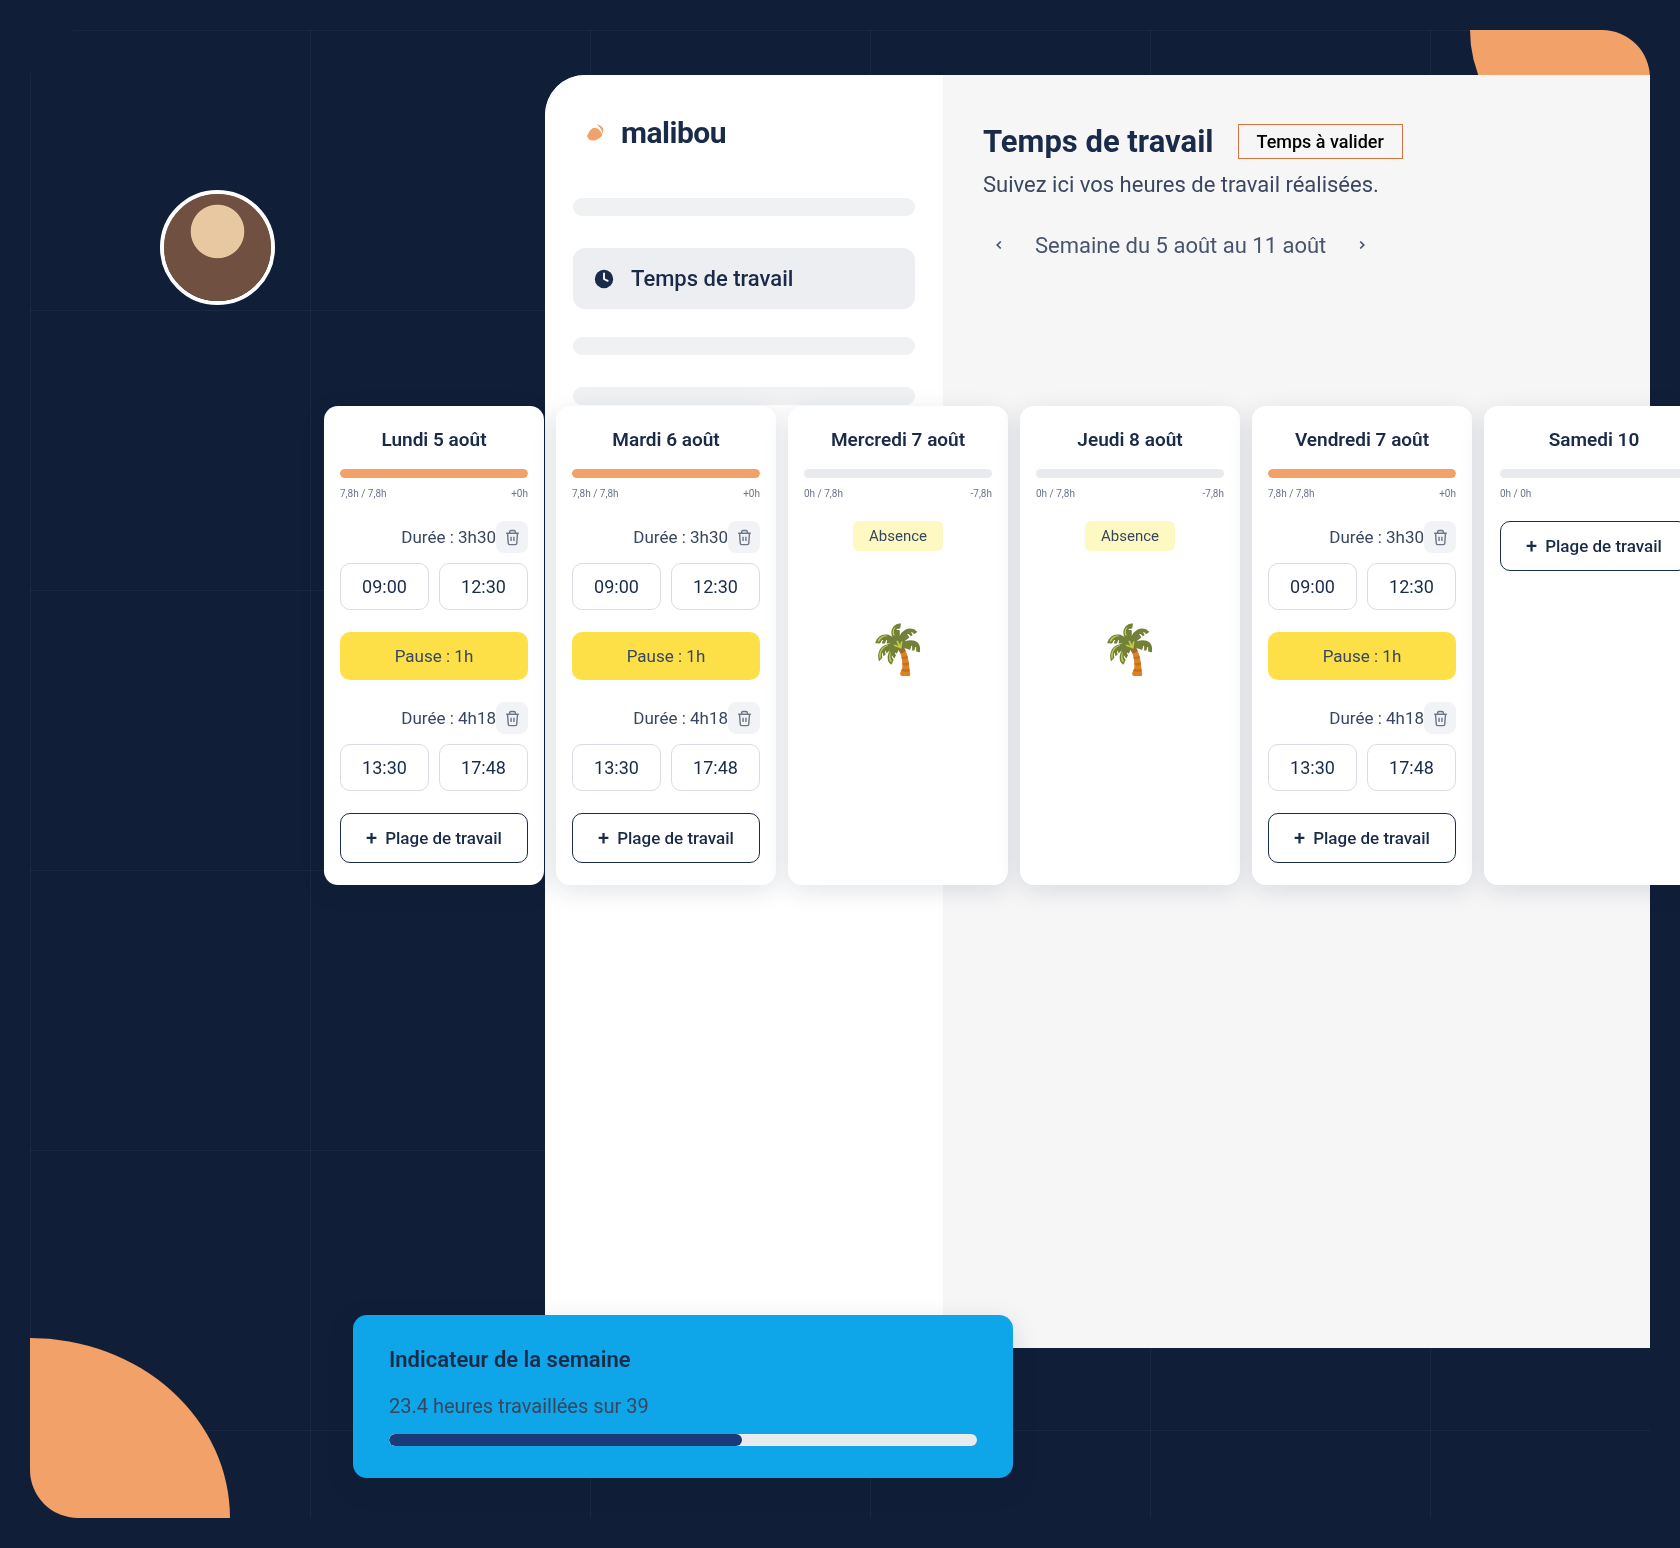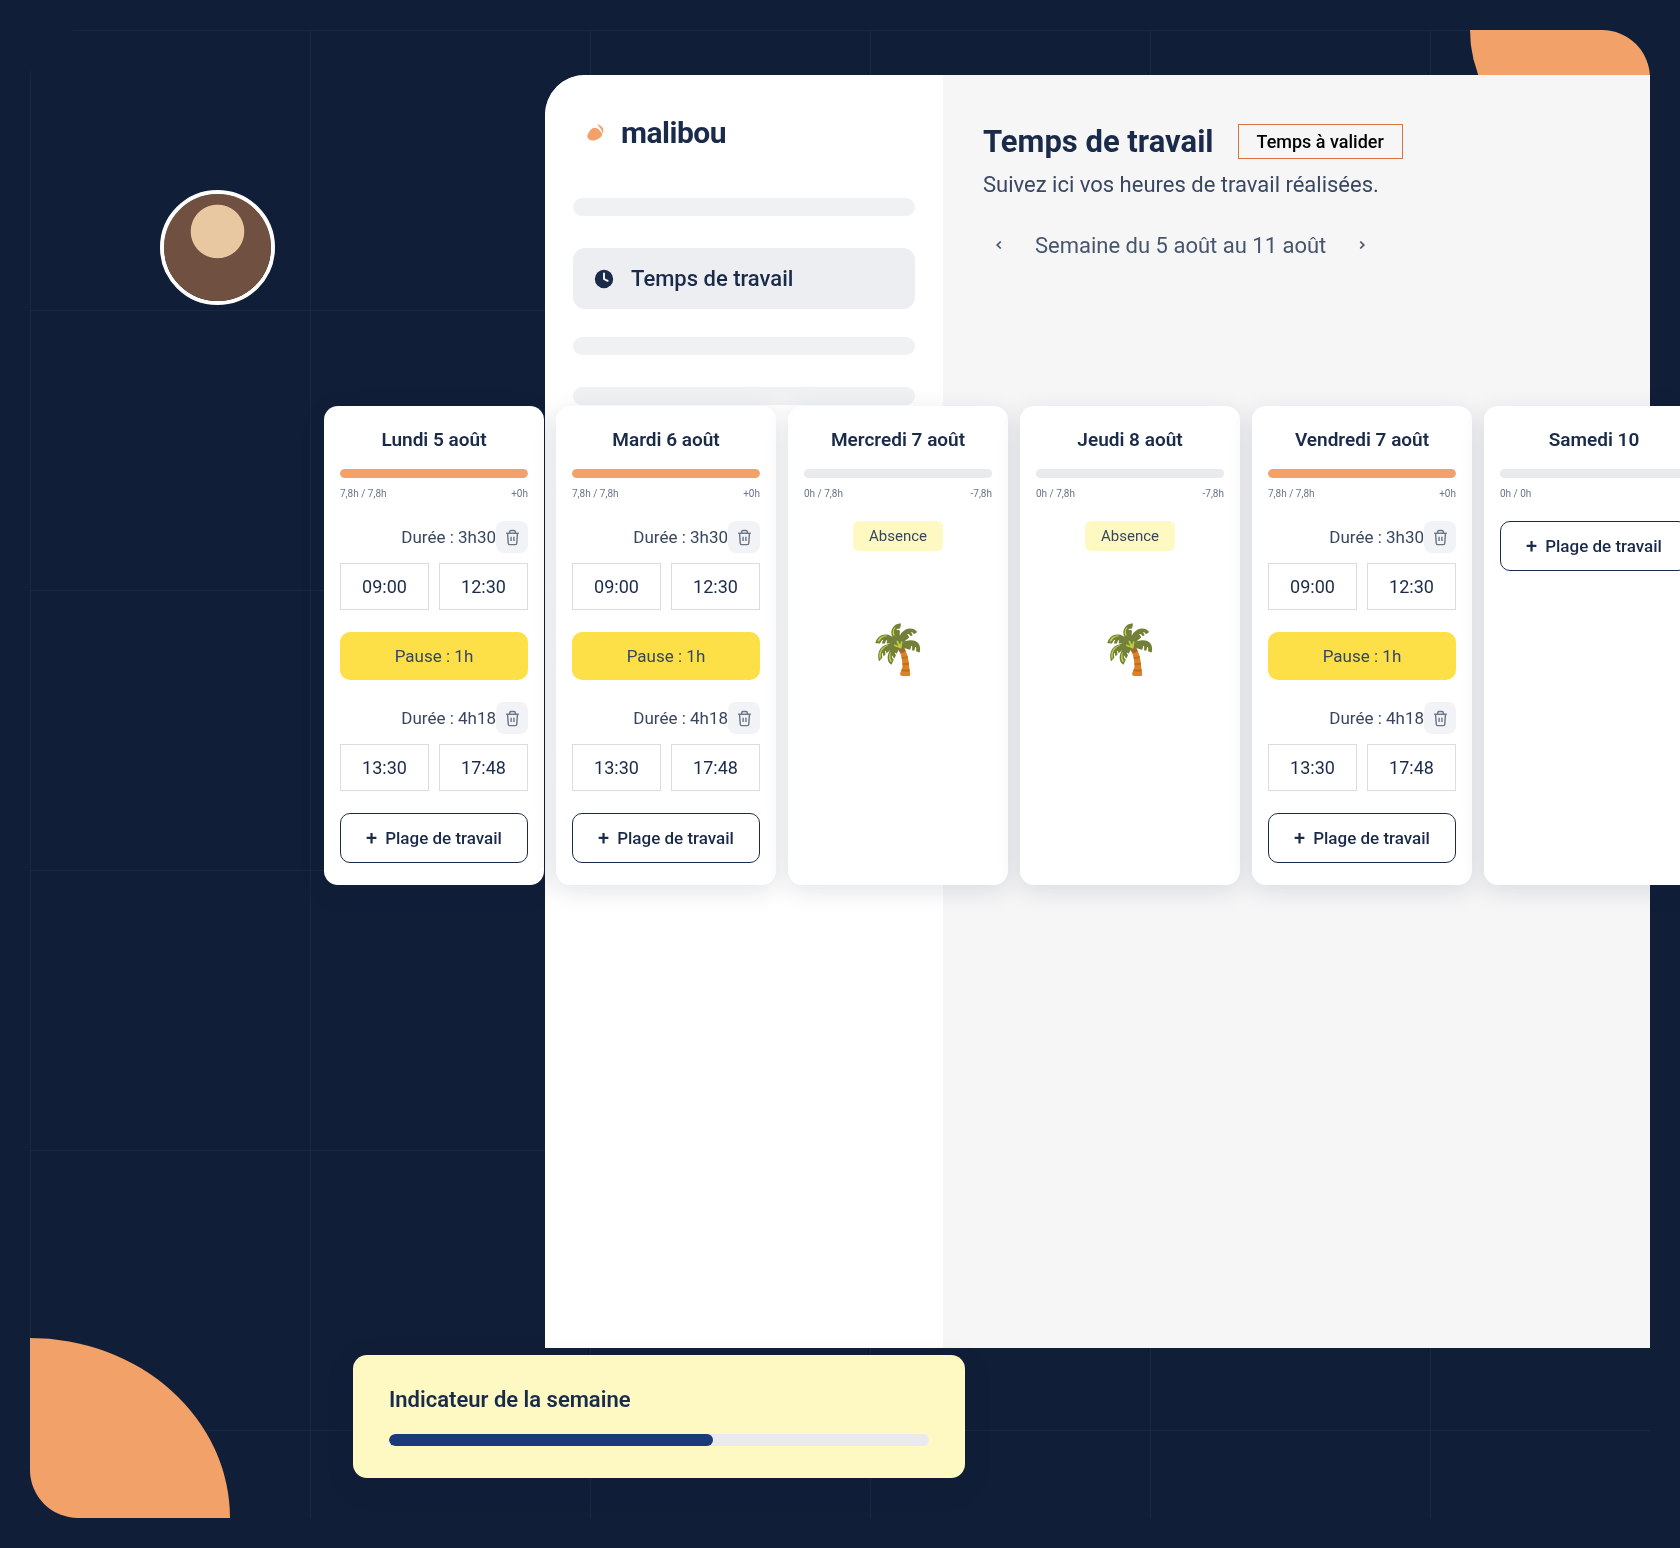--- a/index.html
+++ b/index.html
@@ -242,21 +242,21 @@
     .time-inputs {
       display: flex;
       gap: 10px;
       margin-bottom: 22px;
     }
     .time-input {
       flex: 1;
       padding: 12px 0;
       text-align: center;
       border: 1.5px solid #d8dce3;
-      border-radius: 0;
+      border-radius: 10px;
       font-size: 18px;
       color: #1a2b4a;
       cursor: pointer;
     }
     .pause-box {
       background: #fde047;
       border-radius: 10px;
       padding: 14px 0;
       text-align: center;
       font-size: 17px;
@@ -291,22 +291,22 @@
     }
     .palm-emoji {
       font-size: 48px;
       text-align: center;
       margin-top: 70px;
     }
     .indicator-card {
       position: absolute;
       bottom: 70px;
       left: 353px;
-      width: 612px;
-      background: #fef9c3;
+      width: 660px;
+      background: #0ea5e9;
       border-radius: 14px;
       padding: 32px 36px;
       box-shadow: 0 8px 28px rgba(20,30,60,0.14);
     }
     .indicator-title {
       font-size: 22px;
       font-weight: 600;
       color: #1a2b4a;
       margin-bottom: 22px;
     }
@@ -559,16 +559,17 @@
       </div>
       <div class="add-slot-btn">
         <span class="plus-icon">+</span>
         <span>Plage de travail</span>
       </div>
     </div>
   </div>
 
 <div class="indicator-card">
   <h3 class="indicator-title">Indicateur de la semaine</h3>
+  <p class="indicator-subtitle">23.4 heures travaillées sur 39</p>
   <div class="indicator-bar">
     <div class="indicator-fill" id="ind-fill" style="width: 60%; background: rgb(26, 58, 122);"></div>
   </div>
 </div>
 
 </body></html>

